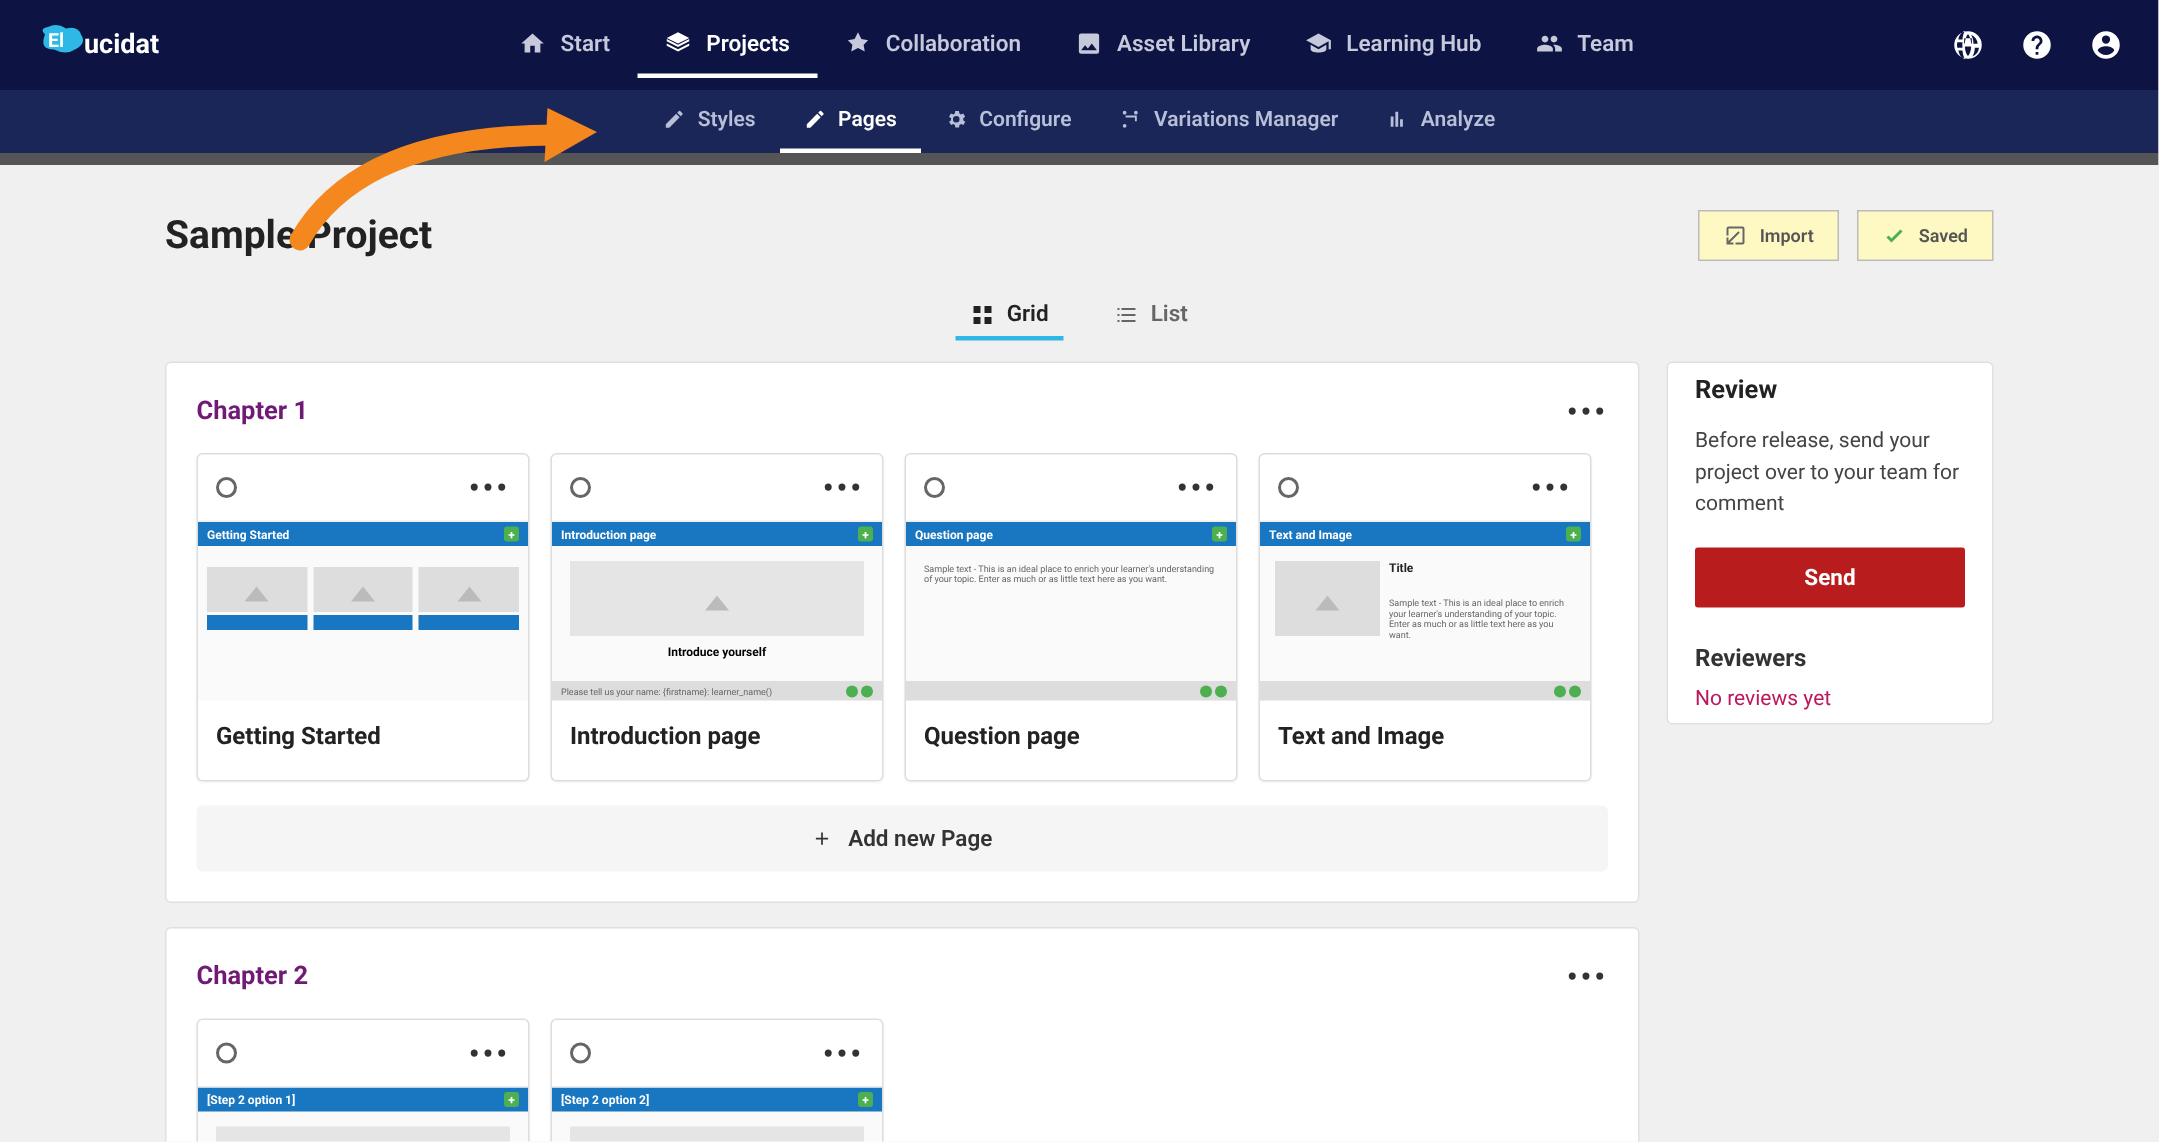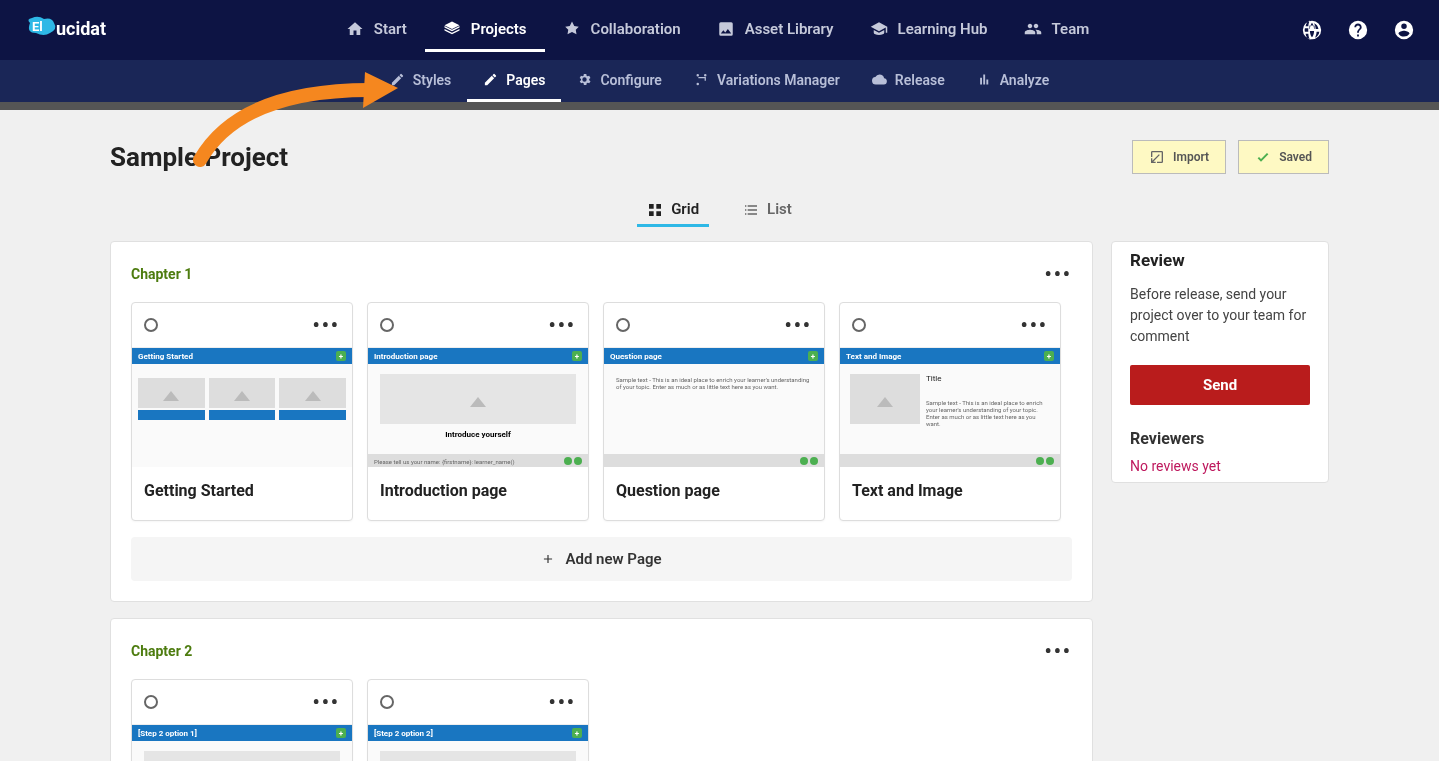--- a/index.html
+++ b/index.html
@@ -23,21 +23,21 @@
 .btn{display:flex;align-items:center;gap:8px;padding:8px 16px;border:1px solid #bbb;background:#fef9c3;font-size:12px;font-weight:600;color:#555;cursor:pointer}
 .btn svg{width:16px;height:16px}
 .view-tabs{display:flex;justify-content:center;gap:24px;margin-bottom:14px}
 .view-tab{display:flex;align-items:flex-end;gap:8px;padding:6px 10px;font-size:15px;font-weight:600;color:#666;cursor:pointer;border-bottom:3px solid transparent}
 .view-tab.active{color:#222;border-bottom-color:#2eb8e6}
 .view-tab svg{width:16px;height:16px;fill:currentColor}
 .content-row{display:flex;gap:18px;padding:0 110px}
 .chapters{flex:1;display:flex;flex-direction:column;gap:16px}
 .chapter-card{background:#fff;border:1px solid #e0e0e0;border-radius:4px;padding:20px}
 .chapter-head{display:flex;align-items:center;justify-content:space-between;margin-bottom:16px}
-.chapter-title{font-size:14px;font-weight:700;color:#4d7c0f}
+.chapter-title{font-size:17px;font-weight:700;color:#701a75}
 .more-dots{cursor:pointer;font-size:20px;color:#333;letter-spacing:2px;font-weight:700}
 .pages-grid{display:flex;gap:14px;flex-wrap:wrap}
 .page-card{width:222px;background:#fff;border:1px solid #ddd;border-radius:4px;overflow:hidden;cursor:pointer;box-shadow:0 1px 2px rgba(0,0,0,0.04)}
 .page-card-top{display:flex;align-items:center;justify-content:space-between;padding:10px 12px}
 .radio{width:14px;height:14px;border:2px solid #666;border-radius:50%}
 .thumb{height:120px;background:#fafafa;border-top:1px solid #eee;position:relative;overflow:hidden}
 .thumb-header{height:16px;background:#1976c1;color:#fff;font-size:8px;font-weight:700;padding:3px 6px;display:flex;align-items:center;justify-content:space-between}
 .thumb-header .plus{width:10px;height:10px;background:#4caf50;border-radius:2px;font-size:8px;display:flex;align-items:center;justify-content:center}
 .thumb-body{padding:6px;height:104px;position:relative}
 .placeholder-img{background:#ddd;display:flex;align-items:center;justify-content:center}
@@ -57,21 +57,21 @@
 .gs-cap{height:10px;background:#1976c1;margin-top:2px}
 .intro-box{height:50px;background:#e5e5e5;margin:4px 6px}
 .intro-text{font-size:8px;text-align:center;font-weight:700;margin-top:6px}
 .intro-footer{position:absolute;bottom:0;left:0;right:0;height:14px;background:#ddd;font-size:6px;padding:3px 6px;color:#666;display:flex;align-items:center;justify-content:space-between}
 .green-dots{display:flex;gap:2px}
 .gd{width:8px;height:8px;background:#4caf50;border-radius:50%}
 .q-text{font-size:6px;color:#666;padding:6px}
 .ti-row{display:flex;gap:6px;padding:4px}
 .ti-img{width:70px;height:50px;background:#ddd}
 .ti-txt{flex:1;font-size:6px;color:#666}
-.ti-title{font-size:8px;font-weight:400;color:#222;margin-bottom:16px}
+.ti-title{font-size:8px;font-weight:700;color:#222;margin-bottom:16px}
 </style>
 </head>
 <body>
 
 <div class="topbar">
   <div class="logo">
     <svg width="110" height="30" viewBox="0 0 110 30">
         <path d="M6 8 Q2 4 8 3 Q14 0 20 4 Q28 2 30 8 Q34 14 26 18 Q20 22 12 18 Q2 18 6 8 Z" fill="#2eb8e6"></path>
         <text x="8" y="16" font-size="13" font-weight="700" fill="#fff" font-family="Arial">El</text>
         <text x="32" y="20" font-size="18" font-weight="700" fill="#fff" font-family="Arial">ucidat</text>
@@ -145,26 +145,20 @@
       <svg viewBox="0 0 24 24">
         <path d="M19.4 13l.1-1-.1-1 2.1-1.6-2-3.5-2.5 1a7 7 0 00-1.7-1l-.4-2.6h-4l-.4 2.6a7 7 0 00-1.7 1l-2.5-1-2 3.5L6.5 11l-.1 1 .1 1-2.1 1.6 2 3.5 2.5-1a7 7 0 001.7 1l.4 2.6h4l.4-2.6a7 7 0 001.7-1l2.5 1 2-3.5L19.4 13zM12 15.5A3.5 3.5 0 1112 8.5a3.5 3.5 0 010 7z"></path>
       </svg>
       <span>Configure</span>
     </div>
   <div class="subnav-item">
       <svg viewBox="0 0 24 24">
         <path d="M6 3a2 2 0 100 4 2 2 0 000-4zm12 0a2 2 0 100 4 2 2 0 000-4zM6 17a2 2 0 100 4 2 2 0 000-4zm1-10v3h10v4h2V8H7z"></path>
       </svg>
       <span>Variations Manager</span>
-    </div>
-  <div class="subnav-item">
-      <svg viewBox="0 0 24 24">
-        <path d="M19.35 10.04A7.49 7.49 0 0012 4a7.5 7.5 0 00-6.65 4.04A6 6 0 006 20h13a5 5 0 00.35-9.96z"></path>
-      </svg>
-      <span>Release</span>
     </div>
   <div class="subnav-item">
       <svg viewBox="0 0 24 24">
         <path d="M5 9h3v11H5zm5-5h3v16h-3zm5 8h3v8h-3z"></path>
       </svg>
       <span>Analyze</span>
     </div>
 </div>
 <div class="divider-bar"></div>
 

